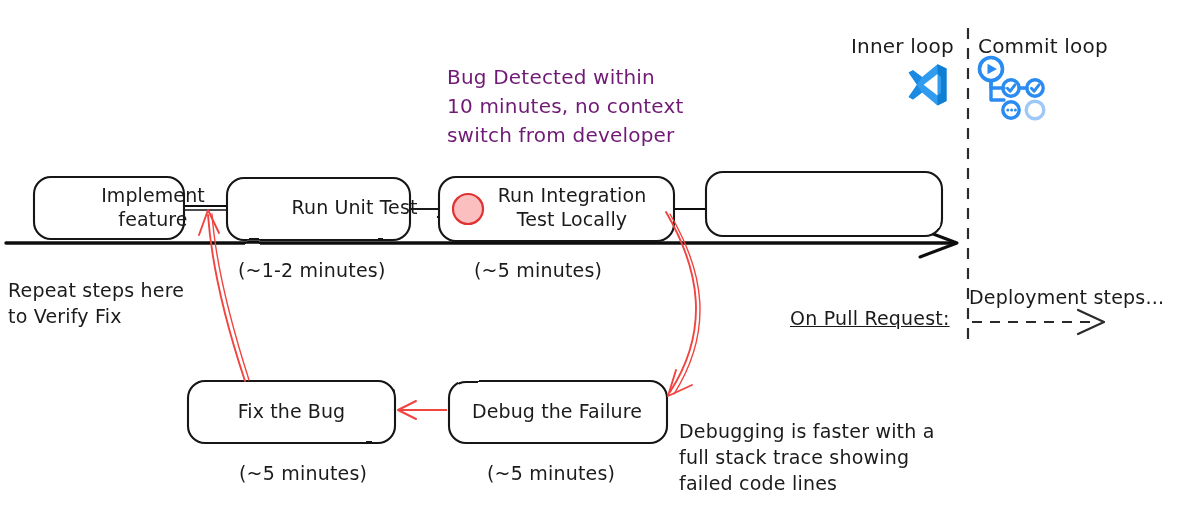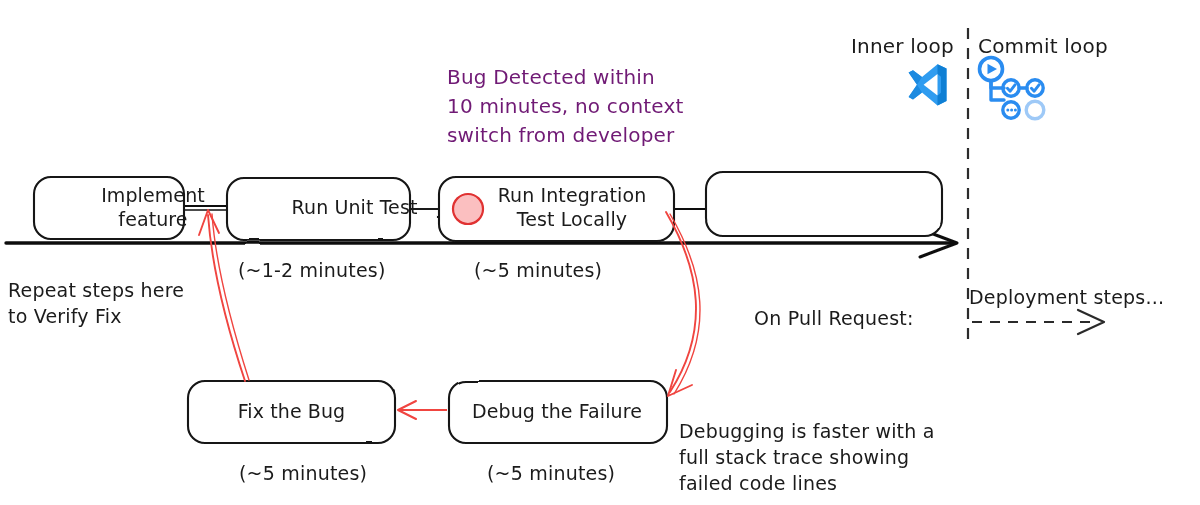--- a/index.html
+++ b/index.html
@@ -179,16 +179,16 @@
   <div class="node-label" style="left:188px; top:400px; width:207px;">Fix the Bug</div>
   <div class="node-label" style="left:449px; top:400px; width:216px;">Debug the Failure</div>
 
   <div class="txt duration" style="left:239px; top:461px;">(~5 minutes)</div>
   <div class="txt duration" style="left:487px; top:461px;">(~5 minutes)</div>
 
   <div class="txt annotation-black" style="left:679px; top:418px;">Debugging is faster with a
 full stack trace showing
 failed code lines</div>
 
-  <div class="txt annotation-black" style="left:754px; top:305px;">On Pull Request:</div>
+  <div class="txt annotation-black" style="left:790px; top:305px;text-decoration:underline;">On Pull Request:</div>
   <div class="txt annotation-black" style="left:921px; top:284px;margin-left:48px;">Deployment steps...</div>
 
 </div>
 
 </body></html>

